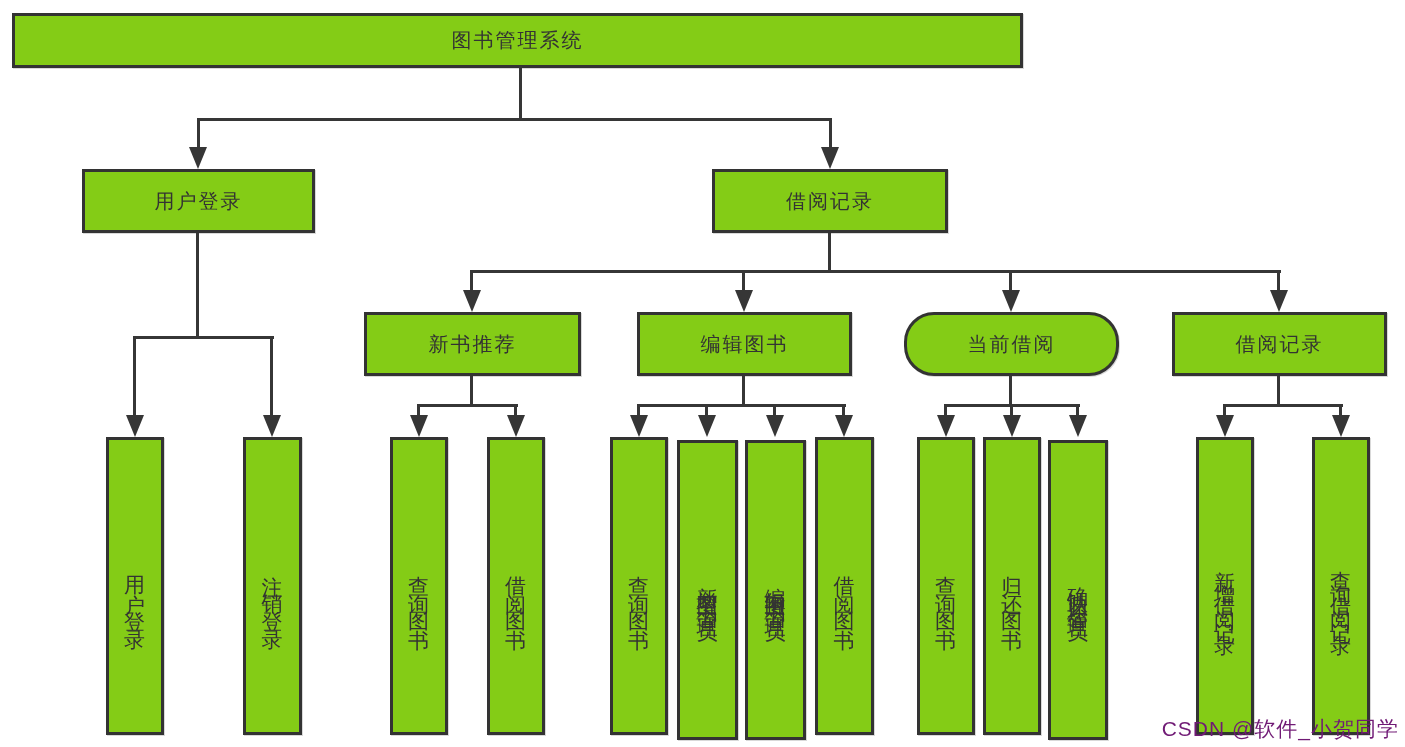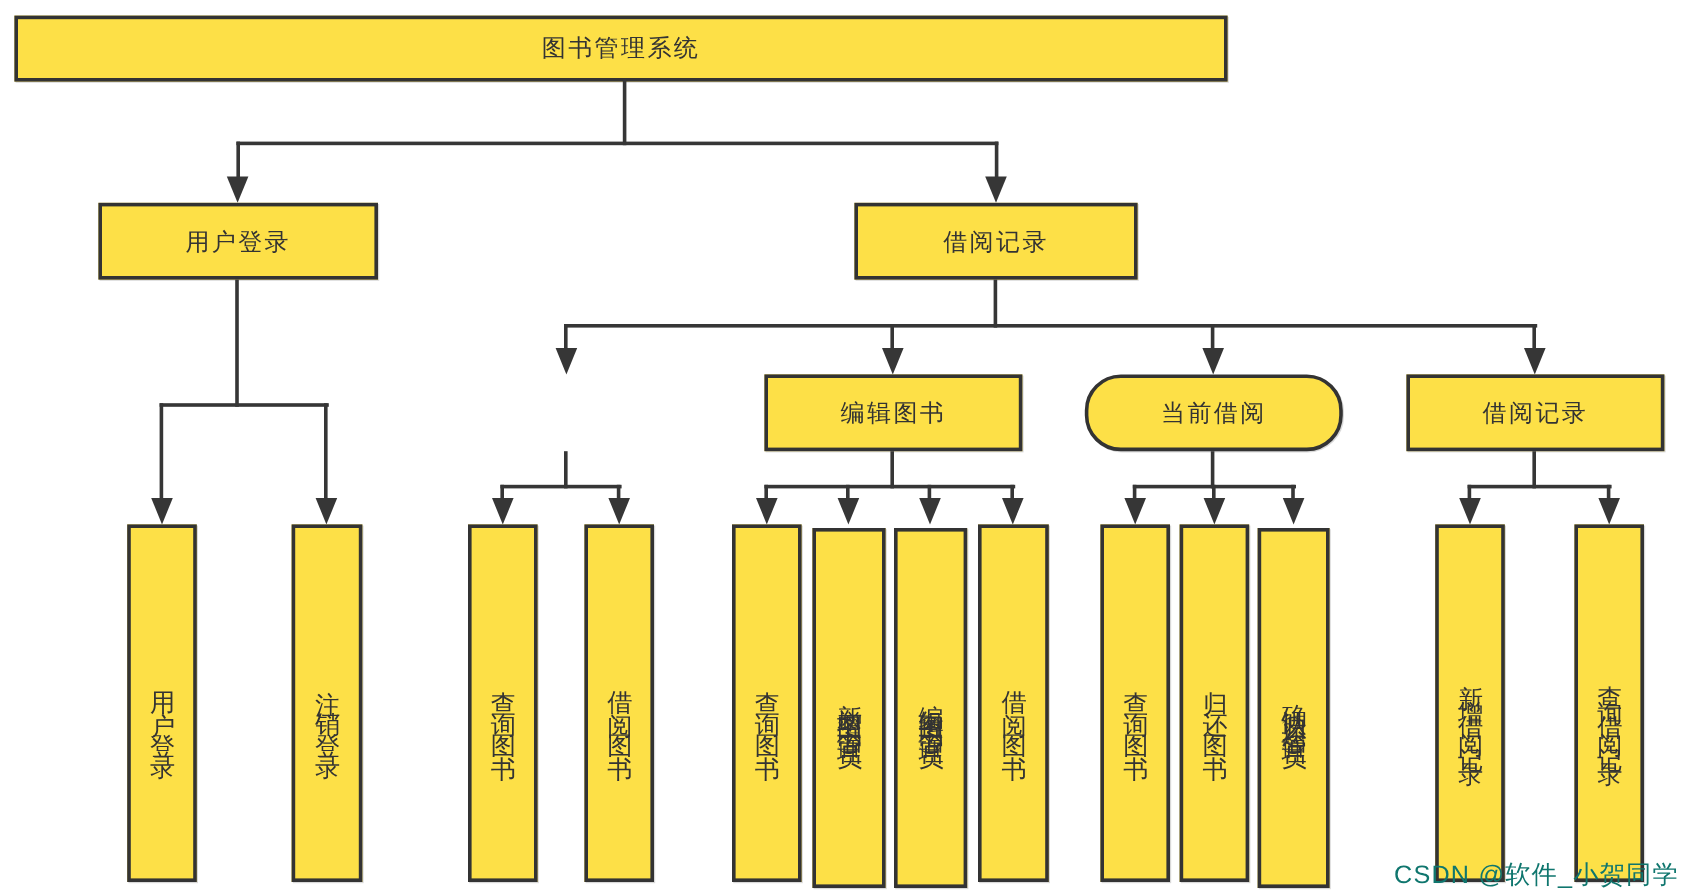--- a/index.html
+++ b/index.html
@@ -6,21 +6,21 @@
   #canvas{
     position:relative;
     width:1405px;height:747px;
     background:#ffffff;
     font-family:"Liberation Sans", sans-serif;
     overflow:hidden;
   }
   .box{
     position:absolute;
     border:3px solid #333333;
-    background:#fde047;
+    background:#84cc16;
     box-sizing:border-box;
     display:flex;
     align-items:center;
     justify-content:center;
     color:#333333;
     font-size:20px;
     letter-spacing:2px;
     box-shadow:1px 1px 0 rgba(0,0,0,0.15);
   }
   .leaf .vtext{
@@ -40,21 +40,21 @@
     position:absolute;
     width:0;height:0;
     border-left:9px solid transparent;
     border-right:9px solid transparent;
     border-top:22px solid #363636;
   }
   .watermark{
     position:absolute;
     right:6px;bottom:4px;
     font-size:21px;
-    color:#0f766e;
+    color:#701a75;
     letter-spacing:1px;
     white-space:nowrap;
   }
 </style>
 </head>
 <body>
 
 <div id="canvas">
 
   <div class="box" style="left:12px;top:13px;width:1011px;height:55px;">
@@ -86,20 +86,23 @@
   <div class="hline" style="left:470px;top:270px;width:811px;"></div>
   <div class="vline" style="left:470px;top:270px;height:22px;"></div>
   <div class="arrowhead" style="left:463px;top:290px;"></div>
   <div class="vline" style="left:742px;top:270px;height:22px;"></div>
   <div class="arrowhead" style="left:735px;top:290px;"></div>
   <div class="vline" style="left:1009px;top:270px;height:22px;"></div>
   <div class="arrowhead" style="left:1002px;top:290px;"></div>
   <div class="vline" style="left:1277px;top:270px;height:22px;"></div>
   <div class="arrowhead" style="left:1270px;top:290px;"></div>
 
+  <div class="box" style="left:364px;top:312px;width:217px;height:64px;">
+    <span>新书推荐</span>
+  </div>
   <div class="box" style="left:637px;top:312px;width:215px;height:64px;">
     <span>编辑图书</span>
   </div>
   <div class="box" style="left:904px;top:312px;width:215px;height:64px;border-radius:30px;">
     <span>当前借阅</span>
   </div>
   <div class="box" style="left:1172px;top:312px;width:215px;height:64px;">
     <span>借阅记录</span>
   </div>
 

